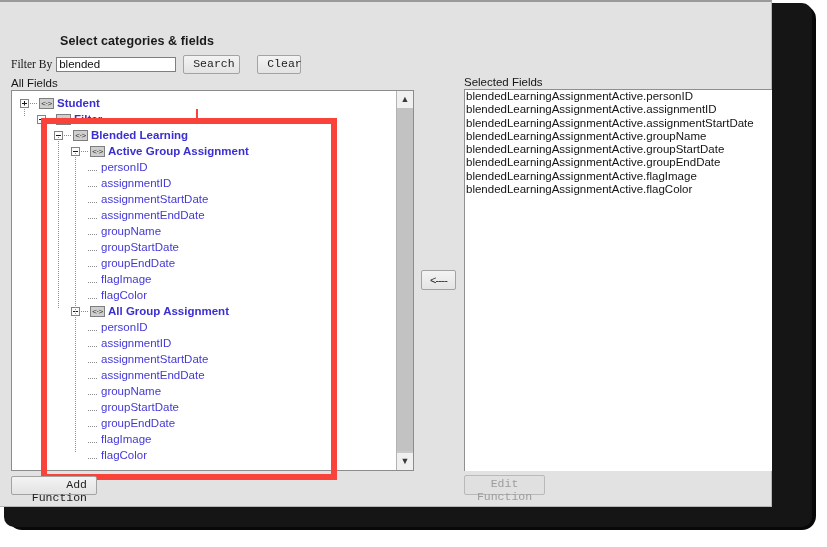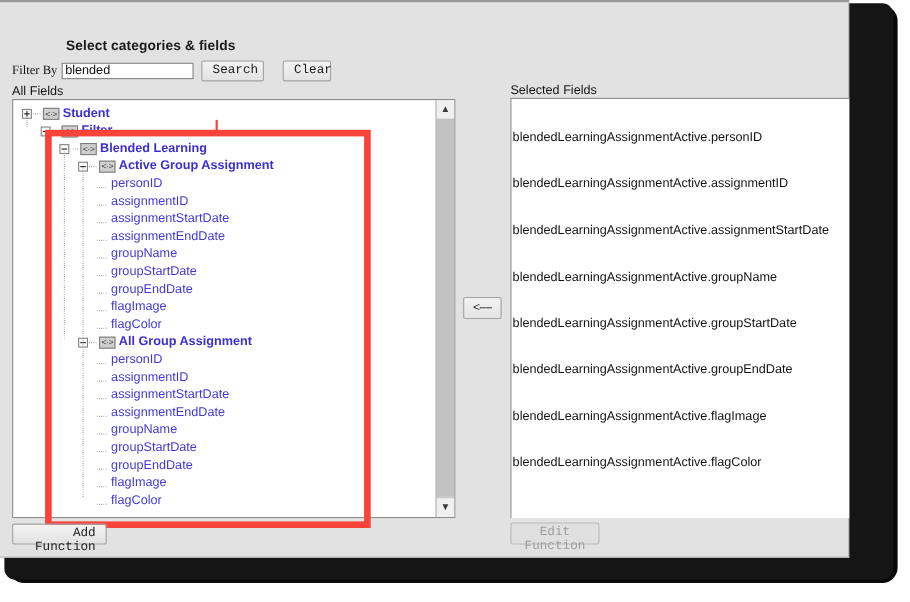--- a/index.html
+++ b/index.html
@@ -295,21 +295,20 @@
     box-sizing: border-box;
     overflow: hidden;
   }
   .sel-item {
     font-size: 11.5px;
     color: #141414;
     line-height: 13.3px;
     height: 13.3px;
     padding-left: 1px;
     white-space: nowrap;
-    margin-top: 29px;
   }
 
   
   #add-function-btn {
     position: absolute;
     left: 11px; top: 474px;
     width: 86px; height: 19px;
     font-size: 11.5px;
     text-align: right;
   }

